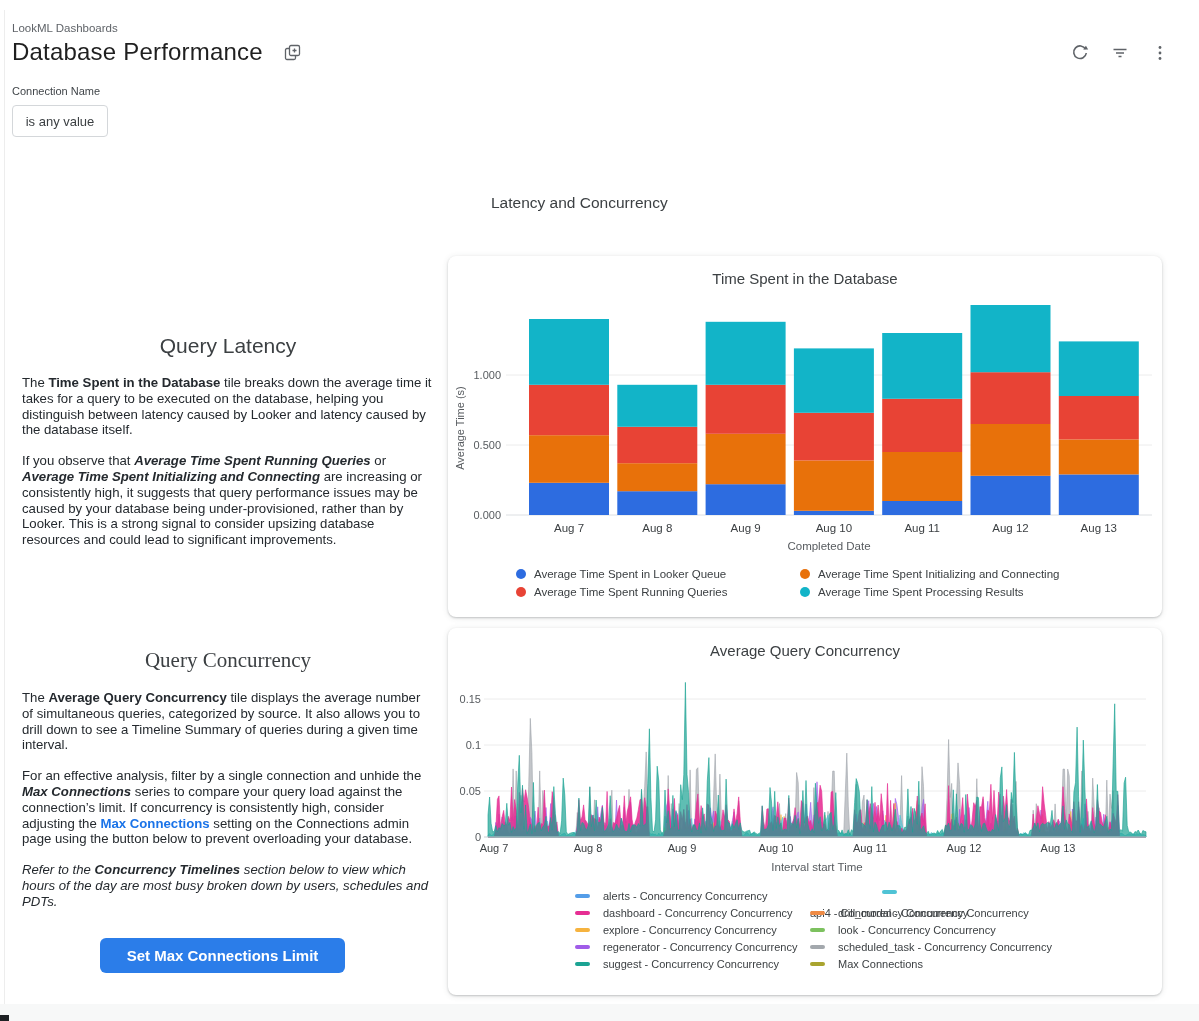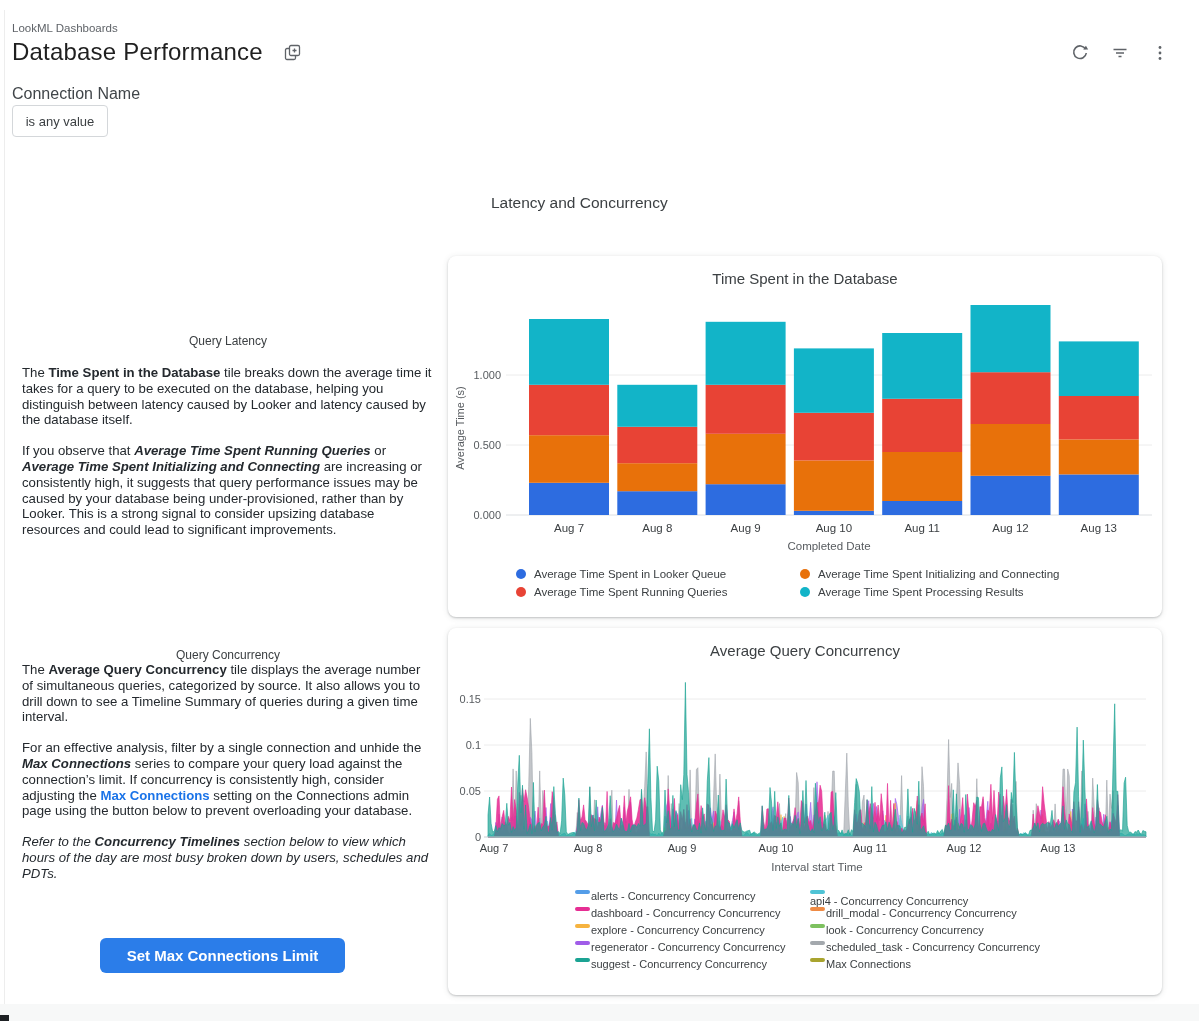--- a/index.html
+++ b/index.html
@@ -9,45 +9,45 @@
     font-family:"Liberation Sans","DejaVu Sans",sans-serif;
     color:#202124;
   }
   .abs { position:absolute; }
   .left-rule { left:4px; top:10px; width:1px; height:994px; background:#ededed; }
   .breadcrumb { left:12px; top:22px; font-size:11.5px; color:#5f6368; }
   .page-title { left:12px; top:38px; font-size:24px; color:#1f1f1f; letter-spacing:.2px; display:flex; align-items:center; gap:21px;}
   .title-icon svg { display:block; }
   .header-actions { right:28px; top:42px; display:flex; gap:18px; align-items:center; }
   .icon-btn { width:22px; height:22px; display:flex; align-items:center; justify-content:center; cursor:pointer; }
-  .filter-label { left:12px; top:85px; font-size:16px; color:#404549;text-align:center; }
+  .filter-label { left:12px; top:85px; font-size:11px; color:#404549;text-align:center; }
   .filter-chip { left:12px; top:105px; width:96px; height:32px; border:1px solid #d4d7da; border-radius:4px;
     background:#fff; font-size:13px; color:#3c4043; display:flex; align-items:center; justify-content:center; cursor:pointer; }
   .section-title { left:491px; top:194px; font-size:15.5px; color:#3c4043; }
 
   .text-col { left:22px; width:412px; }
-  .col-heading { font-size:12px; color:#3c4043; text-align:center; }
+  .col-heading { font-size:21px; color:#3c4043; text-align:center; }
   .para { font-size:13.2px; line-height:15.8px; color:#24292e; margin-bottom:15px; }
   .para .b { font-weight:bold; }
   .para .i { font-style:italic; }
   .para .link { color:#1a73e8; font-weight:bold; }
   .cta-btn { left:100px; top:938px; width:245px; height:35px; background:#2b7de9; border:none; border-radius:6px;
     color:#fff; font-size:15px; font-weight:bold; font-family:inherit; display:flex; align-items:center; justify-content:center; cursor:pointer; }
 
   .card { background:#fff; border-radius:8px; box-shadow:0 1px 2px rgba(60,64,67,.25), 0 1px 6px rgba(60,64,67,.12); }
   #card-latency { left:448px; top:256px; width:714px; height:361px; }
   #card-concurrency { left:448px; top:628px; width:714px; height:367px; }
   .tile-title { position:absolute; left:0; right:0; top:14px; text-align:center; font-size:15px; color:#3c4043; }
   .chart-svg { position:absolute; left:0; top:0; }
 
   .legend1-item { position:absolute; display:flex; align-items:center; gap:8px; cursor:pointer; }
   .legend1-dot { width:10px; height:10px; border-radius:50%; flex:0 0 auto; }
   .legend1-label { font-size:11.5px; color:#3c4043; white-space:nowrap; }
 
-  .legend2-item { position:absolute; display:flex; align-items:flex-start; gap:1px; cursor:pointer; }
+  .legend2-item { position:absolute; display:flex; align-items:center; gap:13px; cursor:pointer; }
   .legend2-swatch { width:15px; height:4px; border-radius:2px; flex:0 0 auto; }
   .legend2-label { font-size:11px; color:#3c4043; white-space:nowrap; }
 
   .footer-strip { left:0; bottom:0; width:1199px; height:17px; background:#f7f8f8; }
   .corner-artifact { left:0; bottom:0; width:9px; height:6px; background:#1e2124; }
 </style>
 </head>
 <body>
 
 <div class="abs left-rule"></div>
@@ -89,21 +89,21 @@
 
 <div class="abs section-title">Latency and Concurrency</div>
 
 <div class="abs text-col" style="top:334px;">
   <div class="col-heading" style="margin-bottom:17px;">Query Latency</div>
   <div class="para"><span>The </span><span class="b">Time Spent in the Database</span><span> tile breaks down the average time it takes for a query to be executed on the database, helping you distinguish between latency caused by Looker and latency caused by the database itself.</span></div>
   <div class="para"><span>If you observe that </span><span class="b i">Average Time Spent Running Queries</span><span> or </span><span class="b i">Average Time Spent Initializing and Connecting</span><span> are increasing or consistently high, it suggests that query performance issues may be caused by your database being under-provisioned, rather than by Looker. This is a strong signal to consider upsizing database resources and could lead to significant improvements.</span></div>
 </div>
 
 <div class="abs text-col" style="top:648px;">
-  <div class="col-heading" style="margin-bottom:0;">Query Concurrency</div>
+  <div class="col-heading" style="margin-bottom:17px;font-family:Liberation Serif, serif;">Query Concurrency</div>
   <div class="para"><span>The </span><span class="b">Average Query Concurrency</span><span> tile displays the average number of simultaneous queries, categorized by source. It also allows you to drill down to see a Timeline Summary of queries during a given time interval.</span></div>
   <div class="para"><span>For an effective analysis, filter by a single connection and unhide the </span><span class="b i">Max Connections</span><span> series to compare your query load against the connection’s limit. If concurrency is consistently high, consider adjusting the </span><span class="b link">Max Connections</span><span> setting on the Connections admin page using the button below to prevent overloading your database.</span></div>
   <div class="para"><span class="i">Refer to the </span><span class="b i">Concurrency Timelines</span><span class="i"> section below to view which hours of the day are most busy broken down by users, schedules and PDTs.</span></div>
 </div>
 
 <button class="abs cta-btn">Set Max Connections Limit</button>
 
 <div class="abs card" id="card-latency">
   <div class="tile-title">Time Spent in the Database</div>
   <svg class="chart-svg" id="bar-chart" width="714" height="300">

